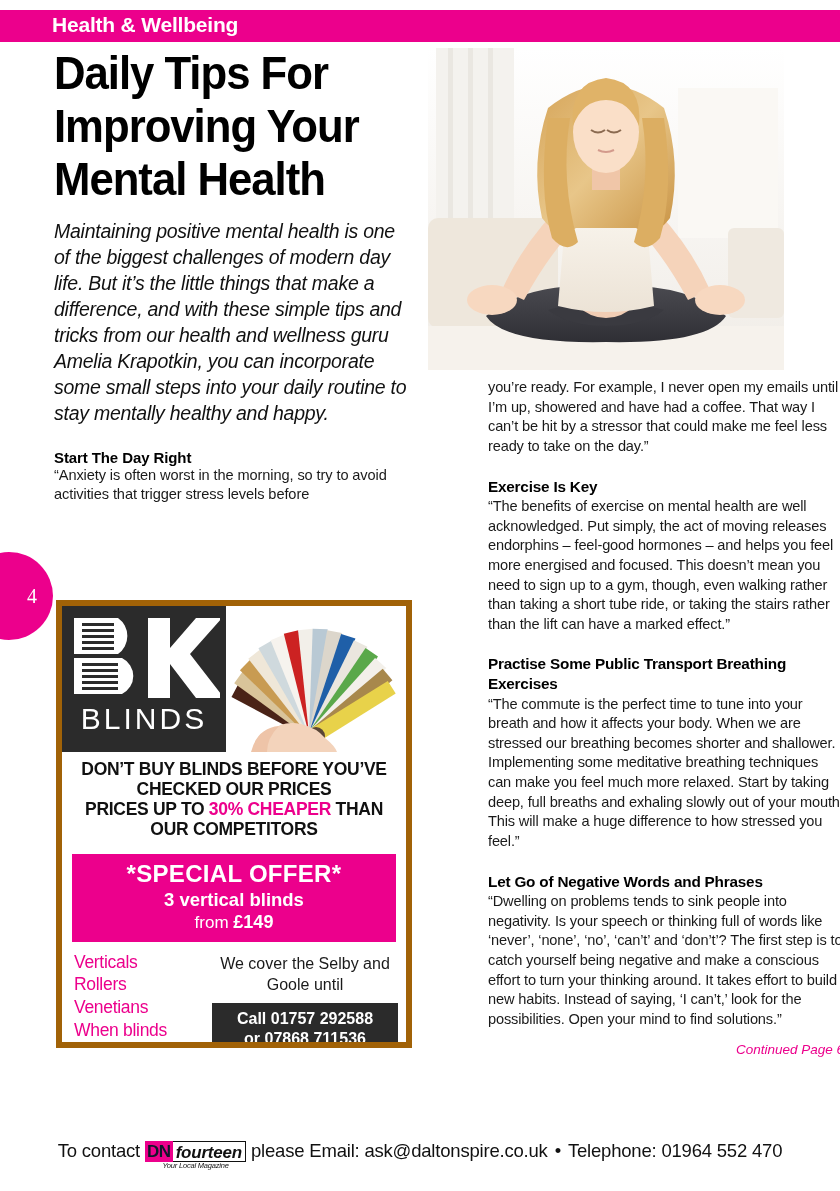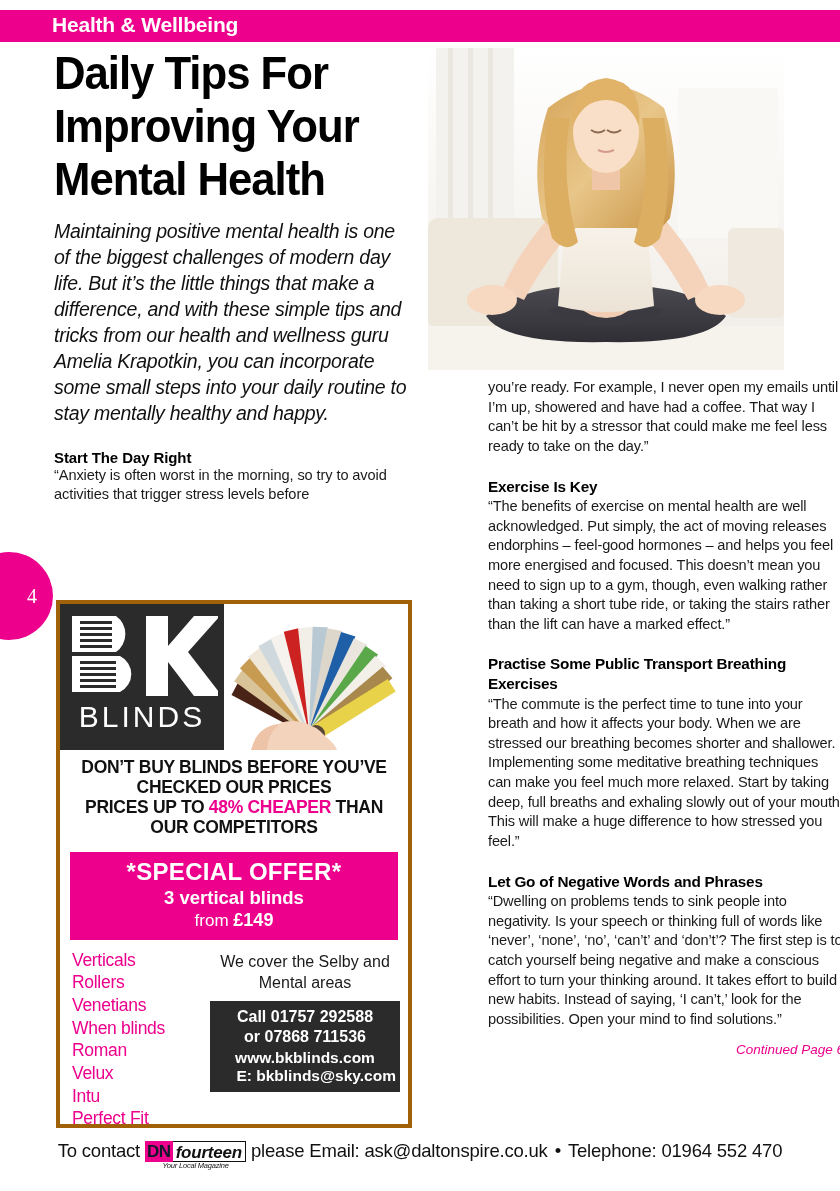--- a/index.html
+++ b/index.html
@@ -73,22 +73,22 @@
     font-size: 14.6px; line-height: 1.345; color: #1a1a1a;
     letter-spacing: -0.15px;
   }
   .continued {
     margin-top: 12px; text-align: right;
     font-style: italic; font-size: 13.5px; color: #ec008c;
   }
 
   
   .ad {
-    position: absolute; left: 56px; top: 600px; width: 356px; height: 528px;
-    border: 4px solid #a16207; background: #fff; overflow: hidden;
+    position: absolute; left: 56px; top: 600px; width: 356px; height: 448px;
+    border: 6px solid #a16207; background: #fff; overflow: hidden;
   }
   .ad-top { display: flex; height: 146px; }
   .ad-logo {
     width: 164px; background: #2b2b2b; position: relative;
   }
   .ad-logo .bk {
     position: absolute; left: 8px; top: 8px; width: 150px; height: 84px;
   }
   .ad-logo .blinds-word {
     position: absolute; left: 0; right: 0; top: 96px; text-align: center;
@@ -327,21 +327,21 @@
           <ellipse cx="95" cy="130" rx="9" ry="9" fill="#5a4636"></ellipse>
           <path d="M40 146 q8 -34 40 -28 q16 4 24 14 q10 8 12 14 z" fill="#f3d3bb"></path>
           <path d="M30 146 q6 -24 28 -26 q-12 12 -12 26 z" fill="#eec4a8"></path>
         </svg>
       </div>
     </div>
 
     <div class="ad-claims">
       <div class="claim-line">DON’T BUY BLINDS BEFORE YOU’VE</div>
       <div class="claim-line">CHECKED OUR PRICES</div>
-      <div class="claim-line"><span>PRICES UP TO </span><span class="claim-hl">48% CHEAPER</span><span> THAN</span></div>
+      <div class="claim-line"><span>PRICES UP TO </span><span class="claim-hl">30% CHEAPER</span><span> THAN</span></div>
       <div class="claim-line">OUR COMPETITORS</div>
     </div>
 
     <div class="ad-offer">
       <div class="offer-1">*SPECIAL OFFER*</div>
       <div class="offer-2">3 vertical blinds</div>
       <div class="offer-3"><span>from </span><b>£149</b></div>
     </div>
 
     <div class="ad-bottom">
@@ -350,21 +350,21 @@
         <li>Rollers</li>
         <li>Venetians</li>
         <li>When blinds</li>
         <li>Roman</li>
         <li>Velux</li>
         <li>Intu</li>
         <li>Perfect Fit</li>
 
       </ul>
       <div class="ad-right">
-        <div class="ad-cover">We cover the Selby and Mental areas</div>
+        <div class="ad-cover">We cover the Selby and Goole until</div>
         <div class="ad-contact">
           <div class="tel">Call 01757 292588</div>
           <div class="tel">or 07868 711536</div>
           <div class="web">www.bkblinds.com</div>
           <div class="mail">E: bkblinds@sky.com</div>
         </div>
       </div>
     </div>
   </div>
 

